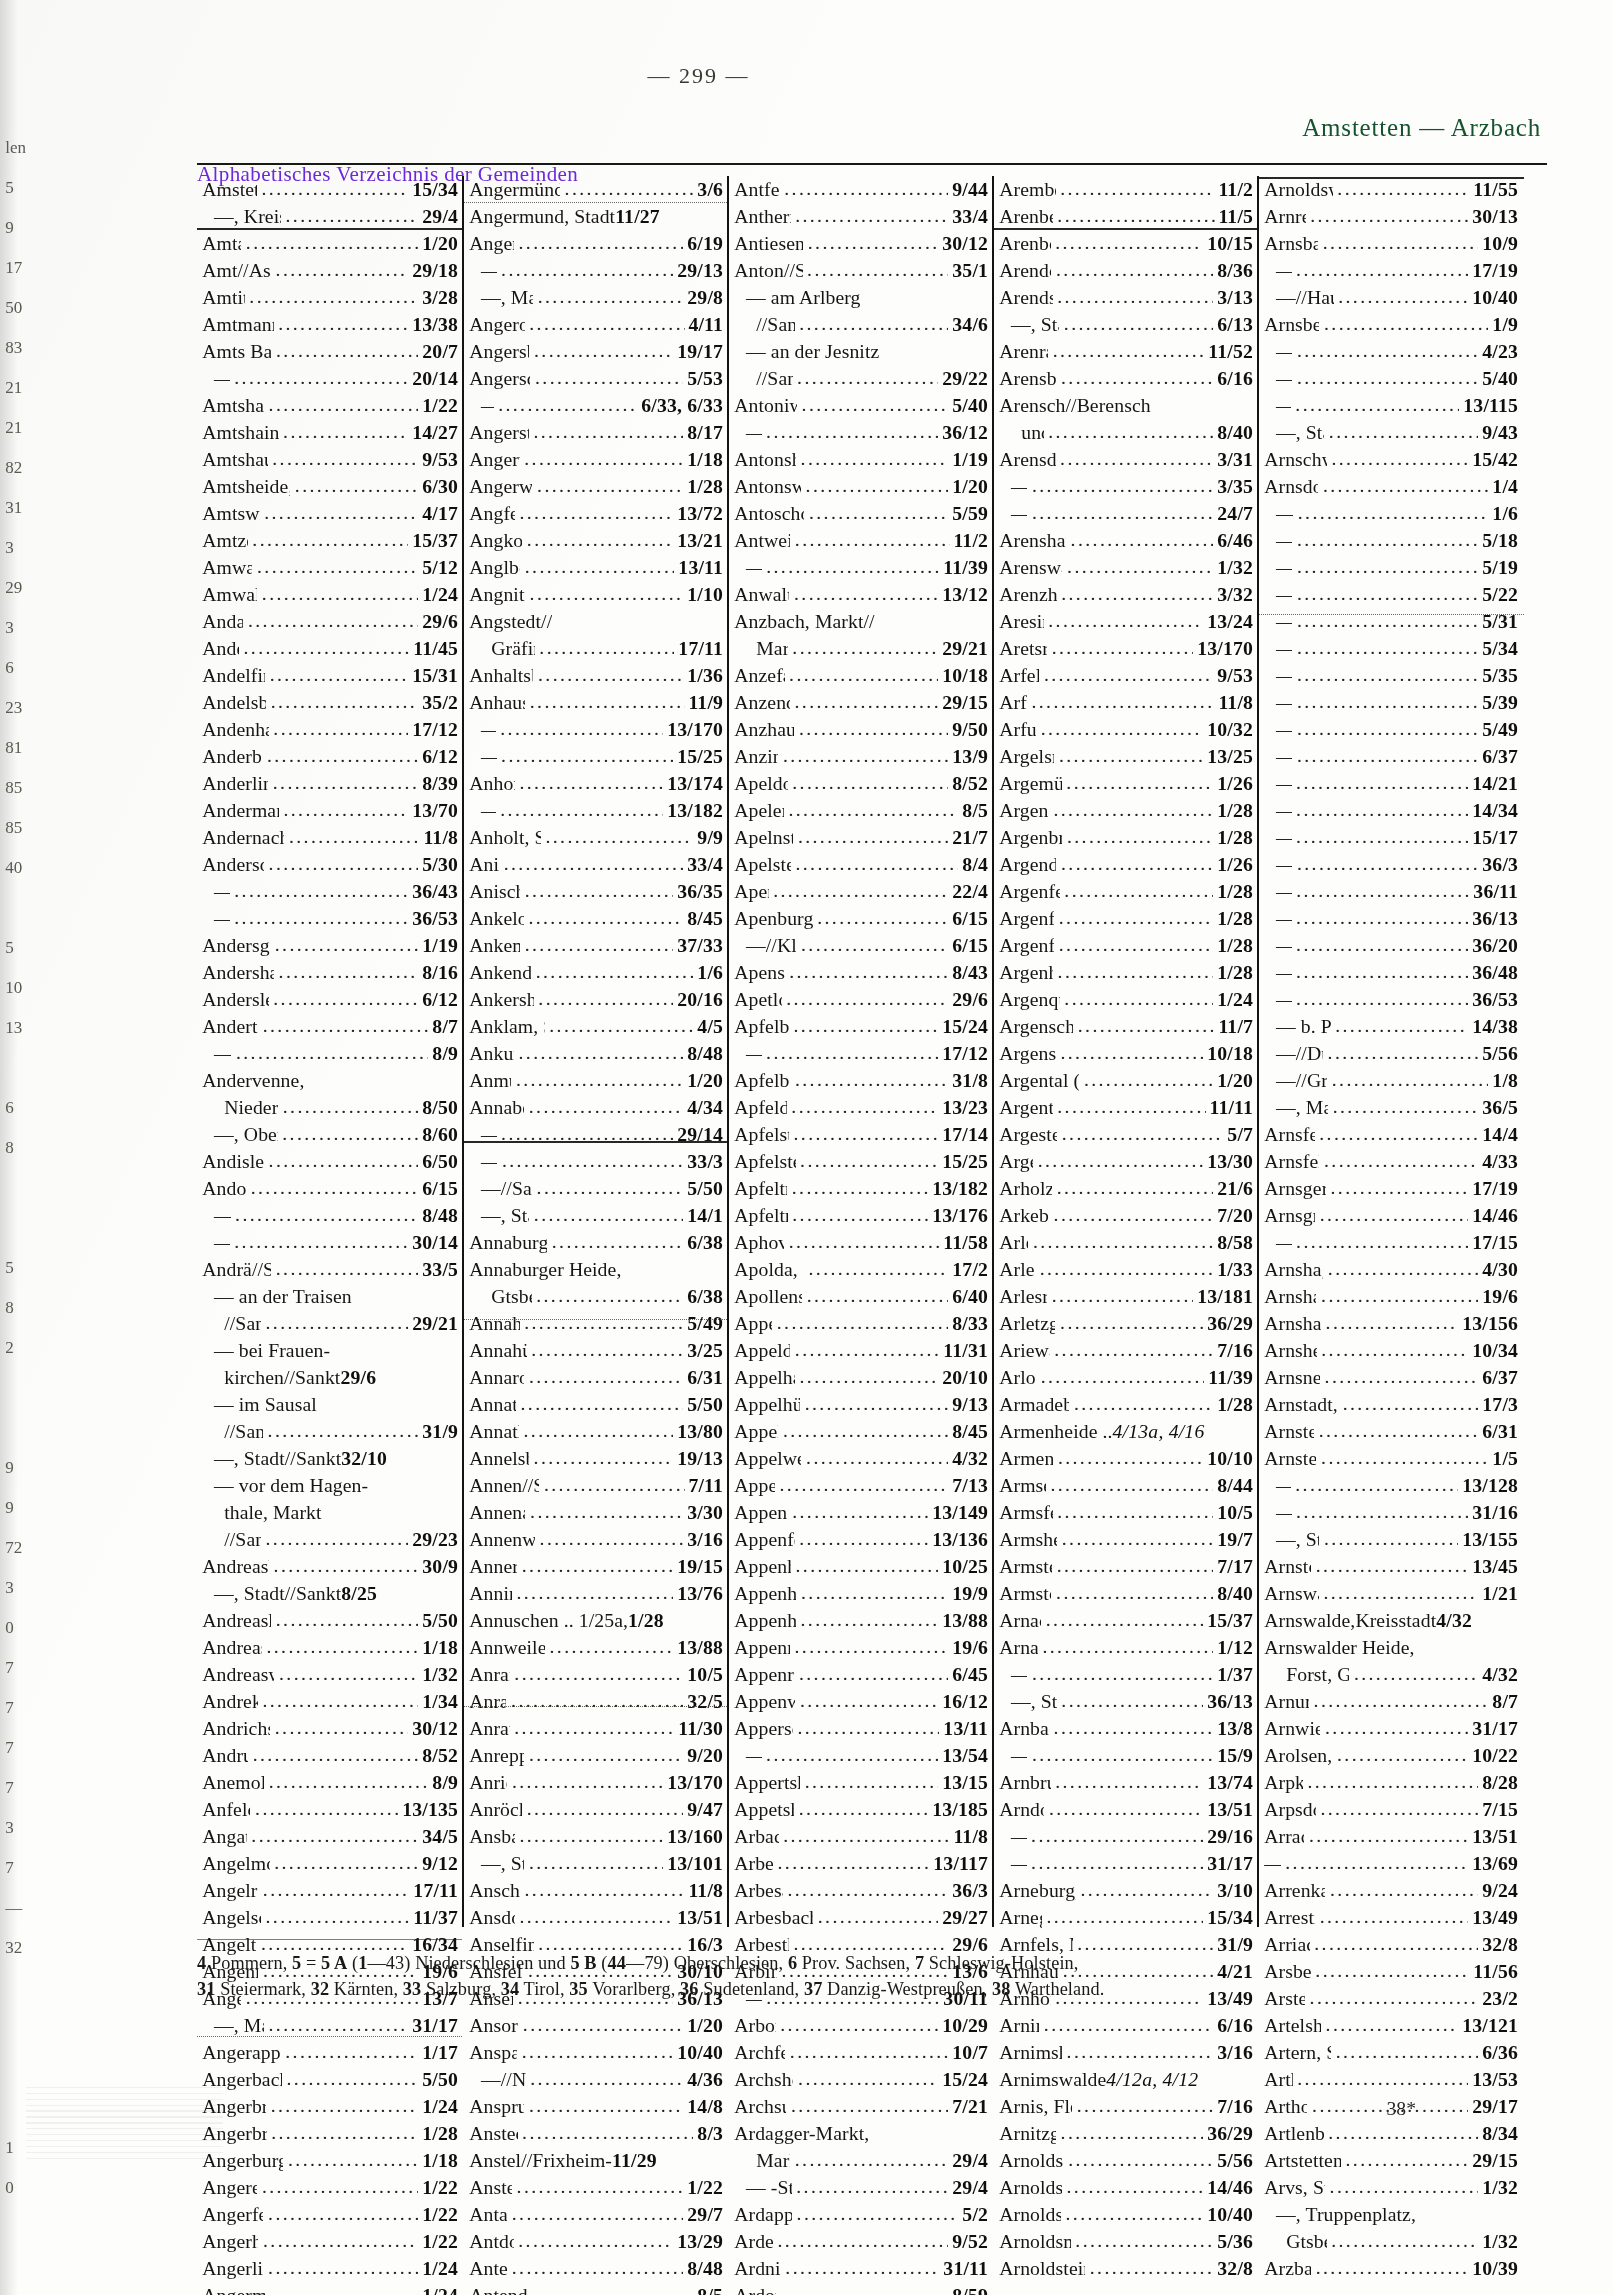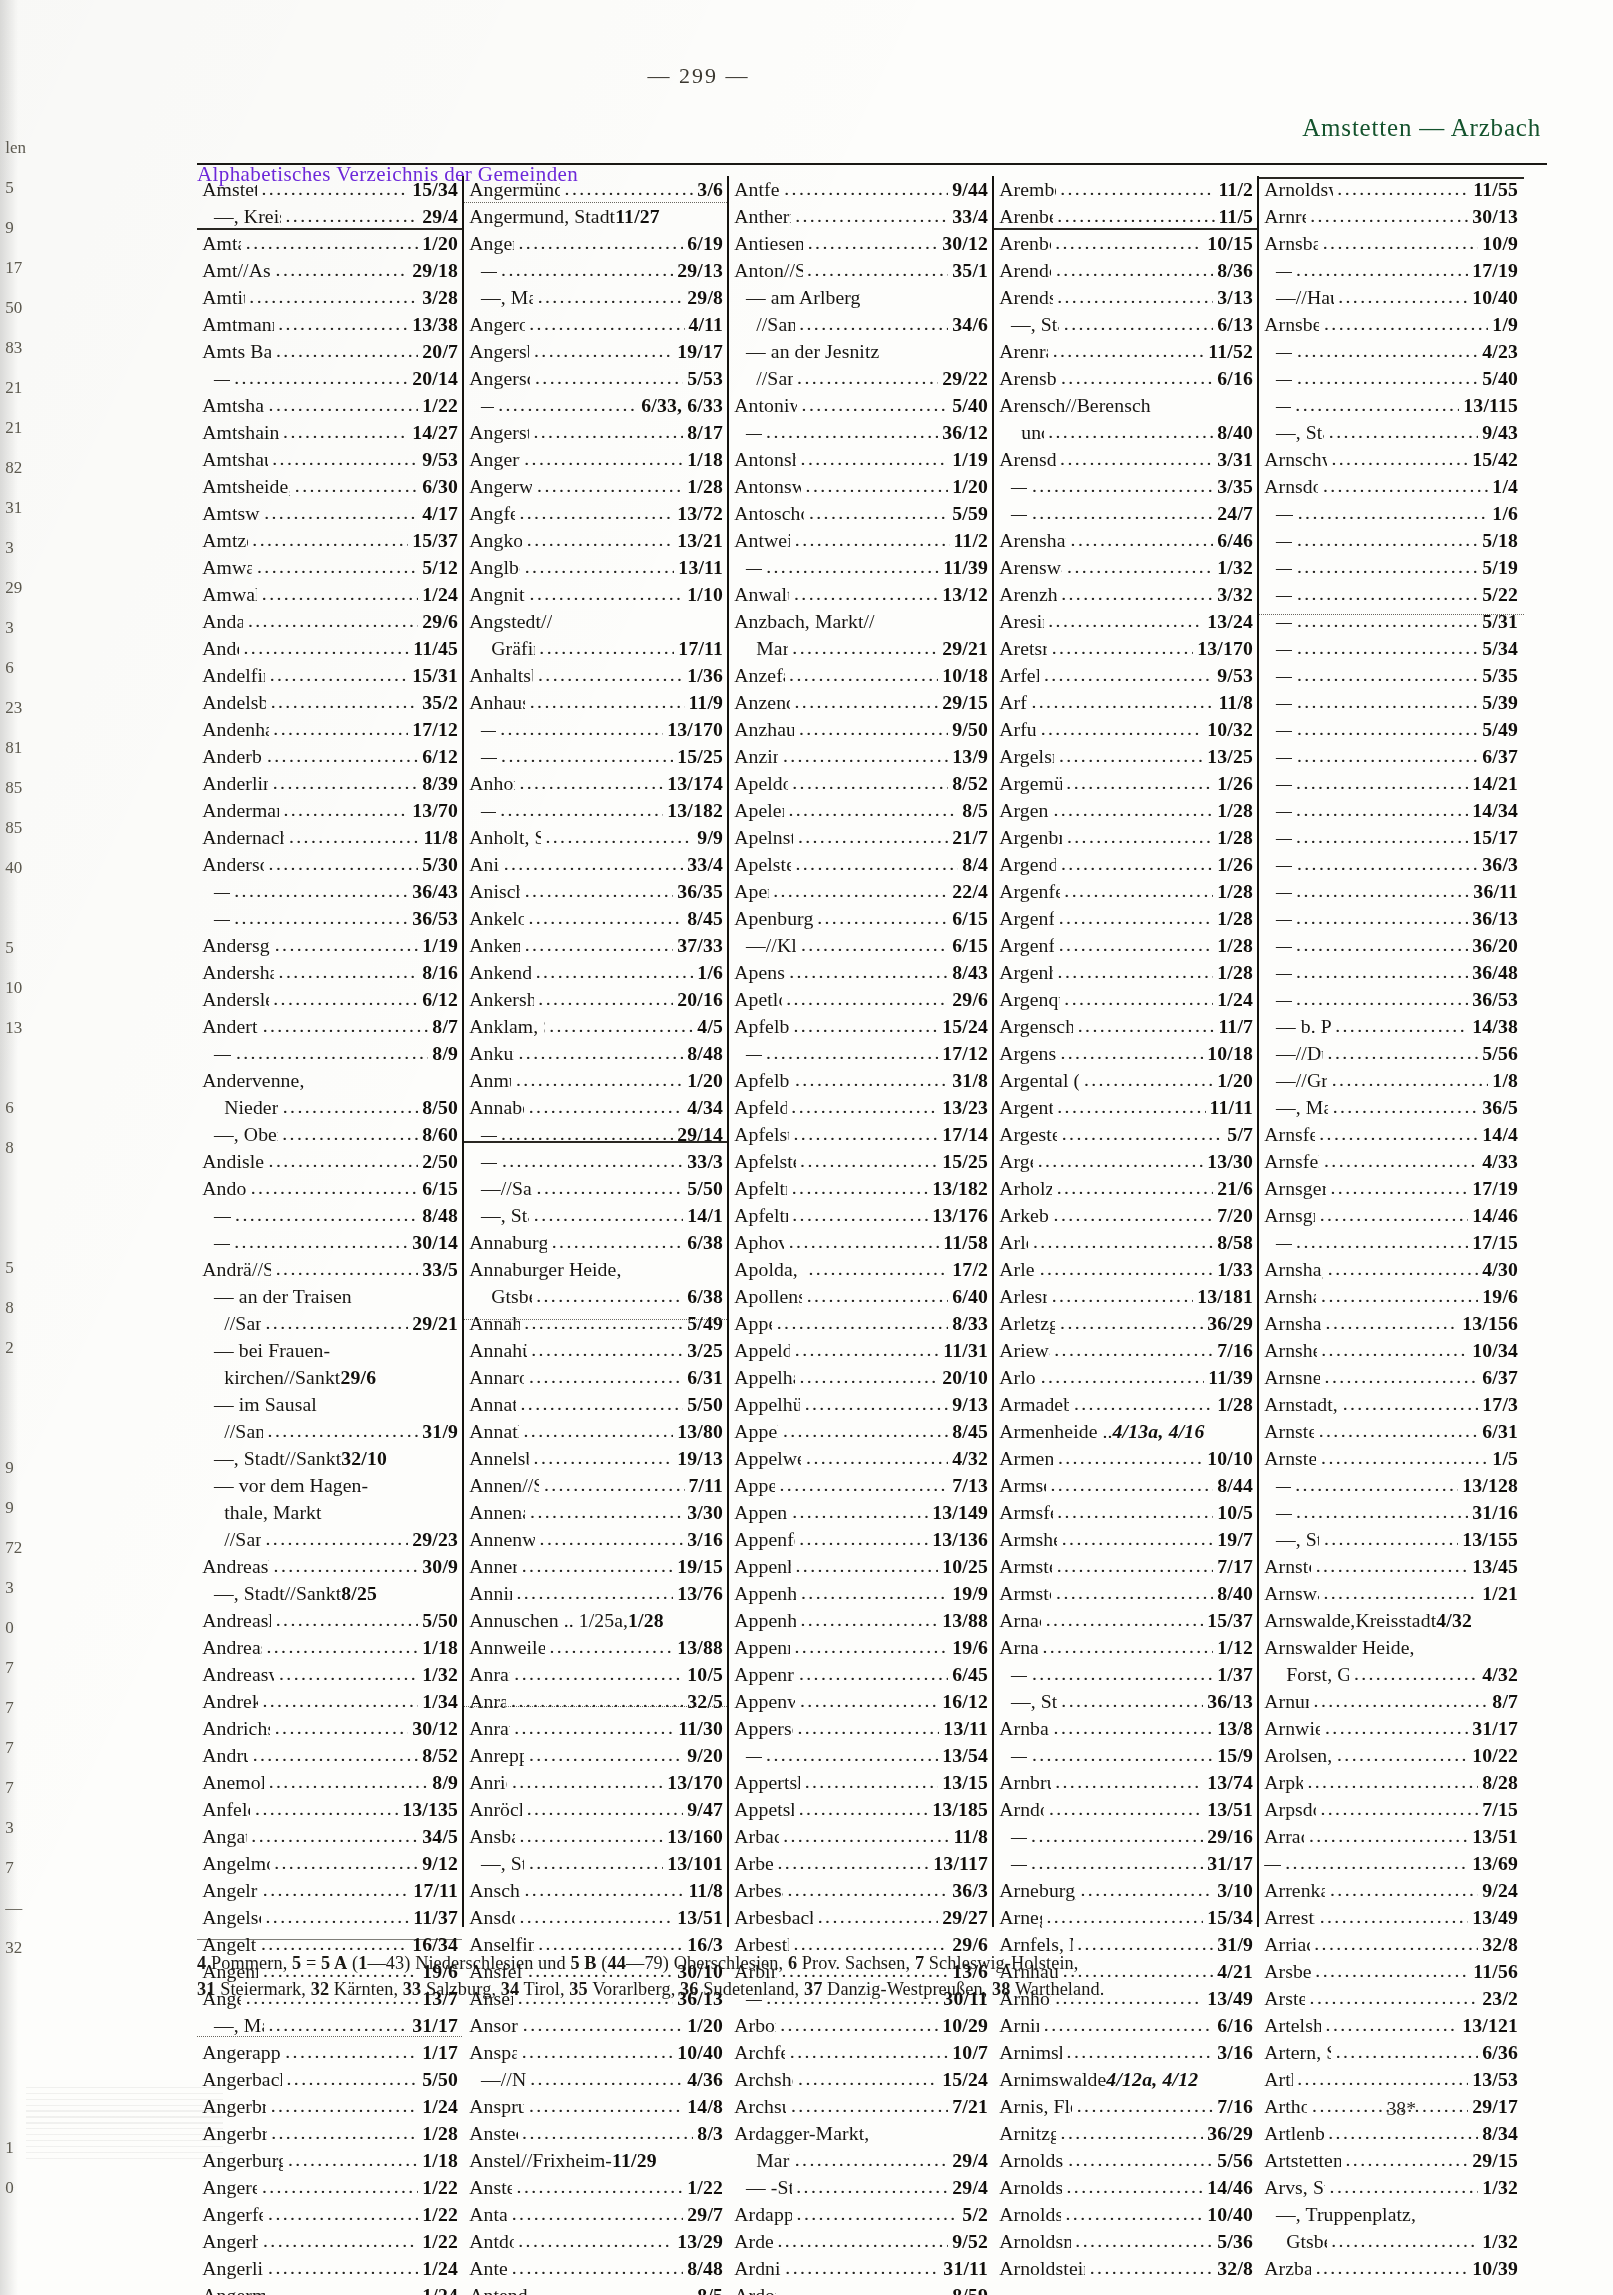--- a/index.html
+++ b/index.html
@@ -59,21 +59,21 @@
     margin:0 3.9px 0 4.6px;
     position:relative;top:-1.3px;
     letter-spacing:2.4px;color:#262420;font-size:19.7px;
   }
   .ref{
     flex:0 0 auto;font-weight:bold;letter-spacing:0.2px;
     font-size:19.7px;color:#110f0c;
   }
   .row.cont .nm{padding-left:22px;}
   .row.dash .nm{padding-left:11.8px;}
-  .ital{font-style:italic;font-weight:bold;}
+  .ital{font-style:italic;font-weight:normal;}
   
   .scanrule{
     position:absolute;height:2px;background:#17150f;opacity:.92;
     pointer-events:none;
   }
   .scanrule.thin{height:1.3px;opacity:.55;}
   .scanrule.dotted{
     height:0;border-top:1.3px dotted #3a362c;background:none;opacity:.75;
   }
   #footnote{
@@ -344,21 +344,21 @@
           <span class="ref">8/50</span>
         </div>
         <div class="row dash">
           <span class="nm">—, Oberdorf</span>
           <span class="lead">..............................</span>
           <span class="ref">8/60</span>
         </div>
         <div class="row">
           <span class="nm">Andisleben</span>
           <span class="lead">..............................</span>
-          <span class="ref">2/50</span>
+          <span class="ref">6/50</span>
         </div>
         <div class="row">
           <span class="nm">Andorf</span>
           <span class="lead">..............................</span>
           <span class="ref">6/15</span>
         </div>
         <div class="row dash">
           <span class="nm">—</span>
           <span class="lead">..............................</span>
           <span class="ref">8/48</span>

